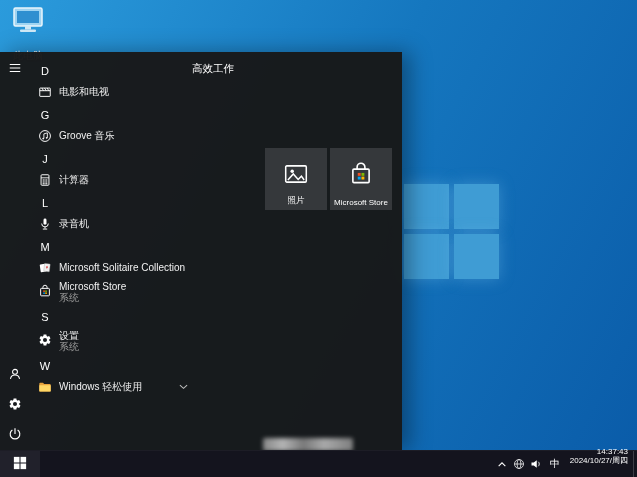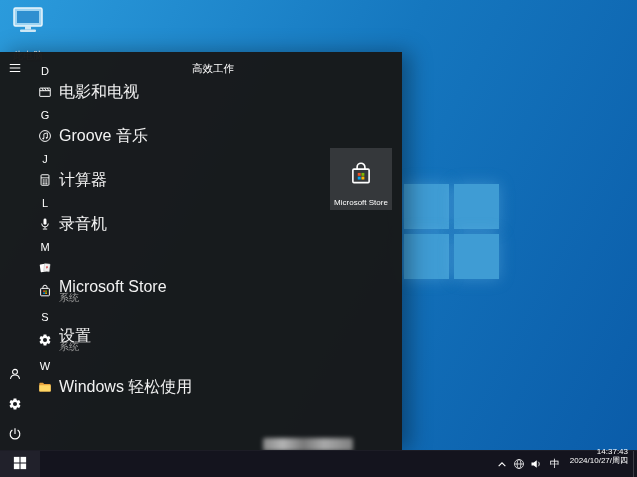--- a/index.html
+++ b/index.html
@@ -27,21 +27,21 @@
   .rail-top{margin-top:2px}
   .rail-bottom{position:absolute;bottom:0;left:0;display:flex;flex-direction:column}
 
   
   .app-list{position:absolute;left:30px;top:0;bottom:0;width:166px;padding-top:6px;overflow:hidden}
   .row{height:21px;display:flex;align-items:center;gap:7px;padding-left:8px;cursor:pointer}
   .row.sec{margin-top:2px}
   .row.two{height:26px}
   .ic{width:14px;height:14px;flex:0 0 14px;display:flex;align-items:center;justify-content:center}
   .ic svg{width:14px;height:14px;display:block}
-  .lbl{font-size:16px;color:#f2f2f2;white-space:nowrap;line-height:12px}
+  .lbl{font-size:10px;color:#f2f2f2;white-space:nowrap;line-height:12px}
   .letter{width:14px;text-align:center;font-size:11px;color:#fff}
   .two .txt{display:flex;flex-direction:column;line-height:11px}
   .sub{font-size:10px;color:#9c9c9c;line-height:9px}
   .chev{margin-left:auto;margin-right:8px;display:flex;align-items:center}
   .chev svg{width:9px;height:6px}
 
   
   .tile-title{position:absolute;left:192px;top:10px;font-size:10.5px;color:#fff;cursor:pointer}
   .tile{position:absolute;width:62px;height:62px;background:#35383b;cursor:pointer}
   .tile .t-ic{position:absolute;left:50%;top:13px;transform:translateX(-50%)}
@@ -203,20 +203,21 @@
       </div>
 
       <div class="row">
         <span class="ic">
           <svg viewBox="0 0 16 16">
               <rect x="2.5" y="3.5" width="6.5" height="9" rx="0.8" fill="#fff" transform="rotate(-8 5.75 8)"></rect>
               <rect x="7" y="3" width="6.5" height="9" rx="0.8" fill="#efefef" stroke="#999" stroke-width="0.4" transform="rotate(7 10.2 7.5)"></rect>
               <path d="M10.2 5.4l1.1 1.7-1.1 1.7-1.1-1.7z" fill="#d23b3b" transform="rotate(7 10.2 7.5)"></path>
             </svg>
         </span>
+        <span class="lbl">Microsoft Solitaire Collection</span>
       </div>
 
       <div class="row two">
         <span class="ic">
           <svg viewBox="0 0 16 16">
               <path d="M5.6 5V3.8a2.4 2.4 0 0 1 4.8 0V5" fill="none" stroke="#fff" stroke-width="1.1"></path>
               <rect x="3" y="5" width="10" height="8.5" rx="0.8" fill="none" stroke="#fff" stroke-width="1.1"></rect>
               <rect x="6" y="7.3" width="1.8" height="1.8" fill="#f25022"></rect>
               <rect x="8.3" y="7.3" width="1.8" height="1.8" fill="#7fba00"></rect>
               <rect x="6" y="9.6" width="1.8" height="1.8" fill="#00a4ef"></rect>
@@ -264,20 +265,30 @@
           <svg viewBox="0 0 10 6" fill="none" stroke="#bbb" stroke-width="1.2">
               <path d="M1 1l4 3.5L9 1"></path>
             </svg>
         </span>
       </div>
 
     </div>
 
     <div class="tile-title">高效工作</div>
 
+    <div class="tile tile-photos">
+      <span class="t-ic">
+        <svg viewBox="0 0 24 24">
+            <rect x="2.5" y="4.5" width="19" height="15" rx="1" fill="none" stroke="#fff" stroke-width="1.4"></rect>
+            <circle cx="8.5" cy="9.5" r="1.6" fill="#fff"></circle>
+            <path d="M4.5 17.5l5-5.5 4.5 5 3-3 2.5 3.5" fill="none" stroke="#fff" stroke-width="1.4"></path>
+          </svg>
+      </span>
+      <span class="tile-label">照片</span>
+    </div>
 
     <div class="tile tile-store">
       <span class="t-ic">
         <svg viewBox="0 0 24 24">
             <path d="M8.4 7.5V5.7a3.6 3.6 0 0 1 7.2 0v1.8" fill="none" stroke="#fff" stroke-width="1.5"></path>
             <rect x="4.5" y="7.5" width="15" height="12.5" rx="1" fill="none" stroke="#fff" stroke-width="1.5"></rect>
             <rect x="9" y="11" width="2.7" height="2.7" fill="#f25022"></rect>
             <rect x="12.4" y="11" width="2.7" height="2.7" fill="#7fba00"></rect>
             <rect x="9" y="14.4" width="2.7" height="2.7" fill="#00a4ef"></rect>
             <rect x="12.4" y="14.4" width="2.7" height="2.7" fill="#ffb900"></rect>

